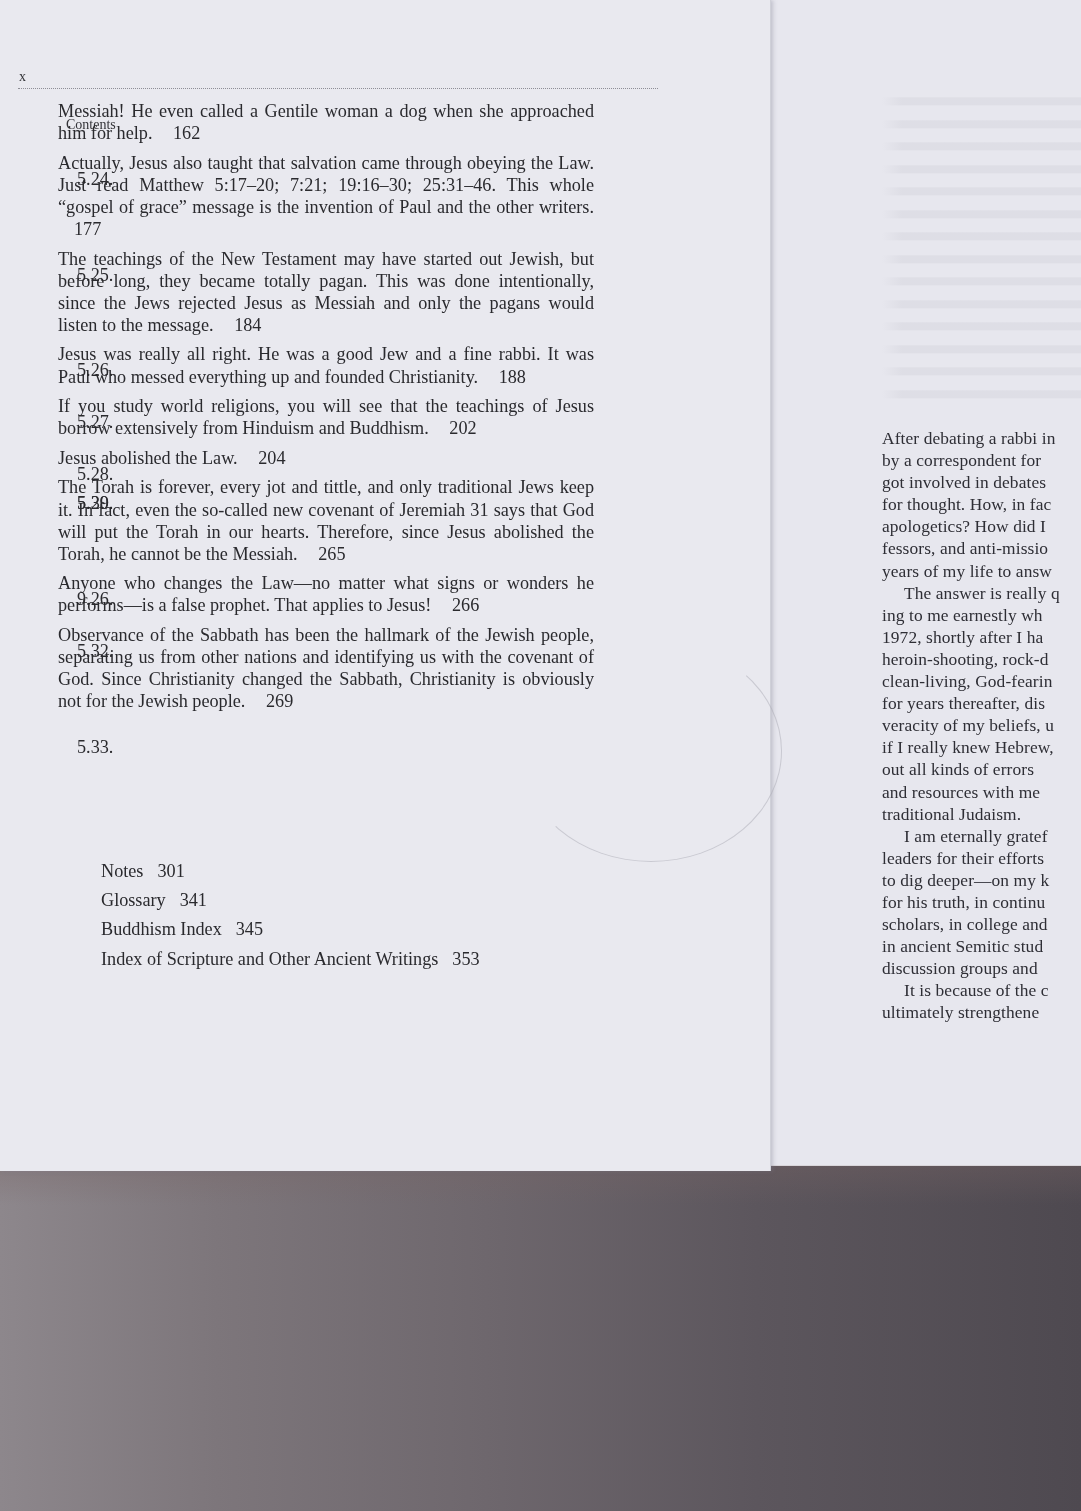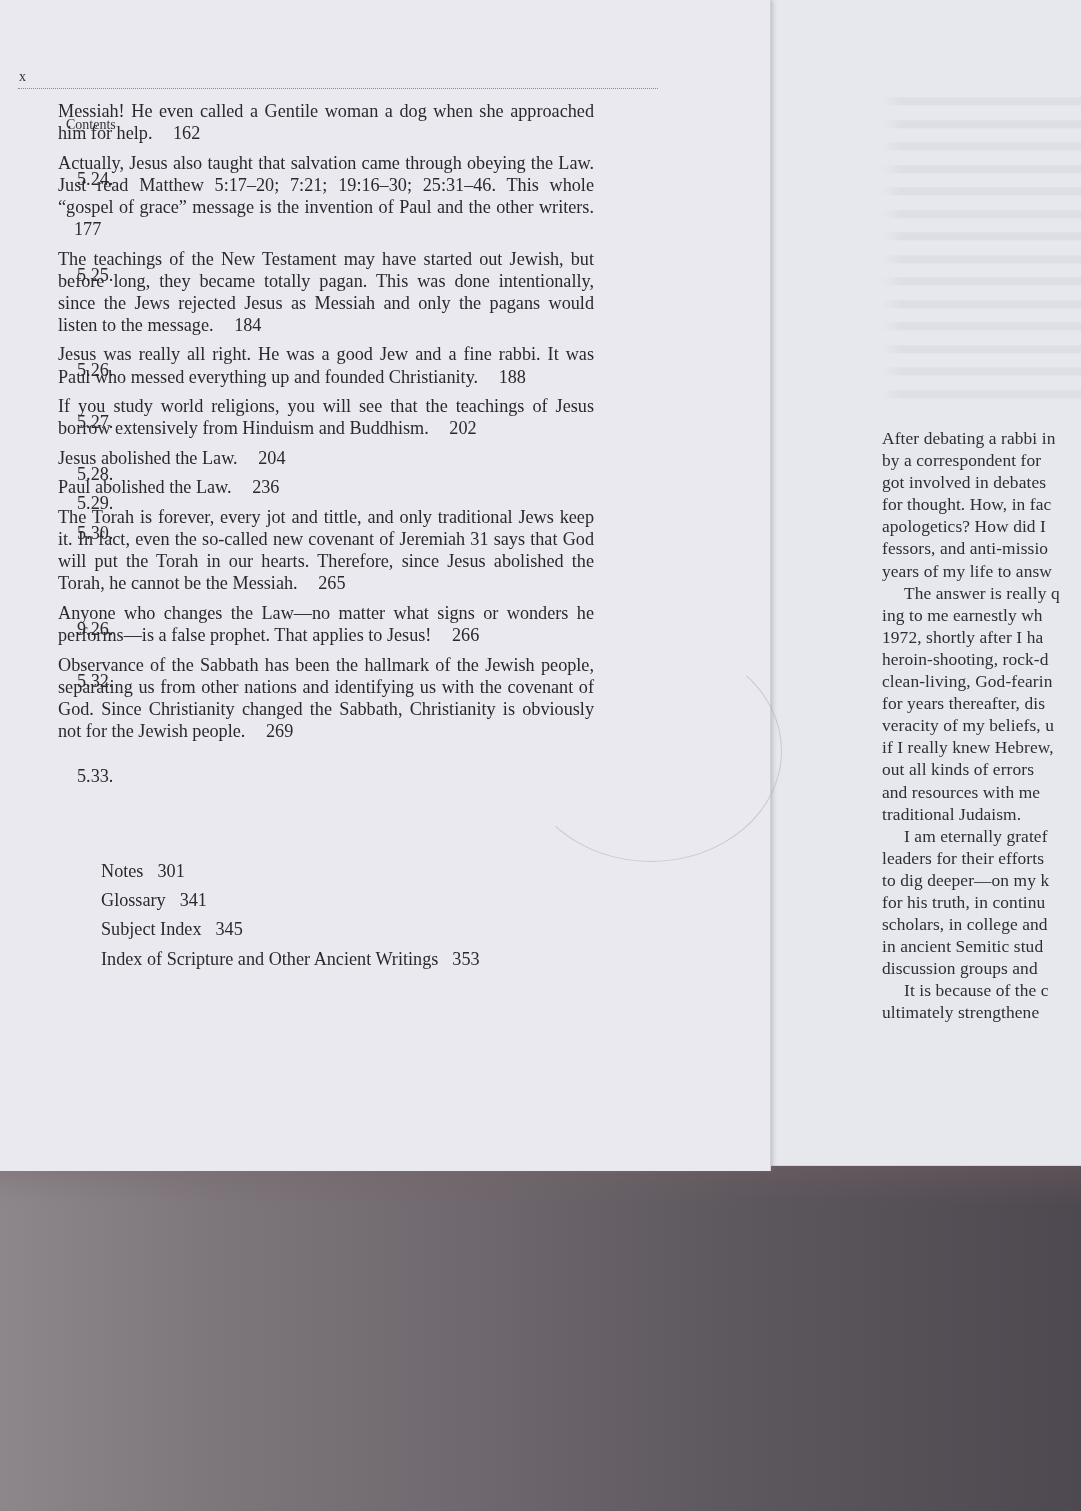--- a/index.html
+++ b/index.html
@@ -205,21 +205,20 @@
       <div class="entry">
         <span class="num">5.27.</span>
         <span class="text"><span>If you study world religions, you will see that the teachings of Jesus borrow extensively from Hinduism and Buddhism.</span> <span class="pg">202</span></span>
       </div>
       <div class="entry">
         <span class="num">5.28.</span>
         <span class="text"><span>Jesus abolished the Law.</span> <span class="pg">204</span></span>
       </div>
       <div class="entry">
         <span class="num">5.29.</span>
-        <span class="text"><span>Paul abolished the Law.</span> <span class="pg">236</span></span>
       </div>
       <div class="entry">
         <span class="num">5.30.</span>
         <span class="text"><span>The Torah is forever, every jot and tittle, and only traditional Jews keep it. In fact, even the so-called new covenant of Jeremiah 31 says that God will put the Torah in our hearts. Therefore, since Jesus abolished the Torah, he cannot be the Messiah.</span> <span class="pg">265</span></span>
       </div>
       <div class="entry">
         <span class="num">9.26.</span>
         <span class="text"><span>Anyone who changes the Law—no matter what signs or wonders he performs—is a false prophet. That applies to Jesus!</span> <span class="pg">266</span></span>
       </div>
       <div class="entry">
@@ -227,18 +226,18 @@
         <span class="text"><span>Observance of the Sabbath has been the hallmark of the Jewish people, separating us from other nations and identifying us with the covenant of God. Since Christianity changed the Sabbath, Christianity is obviously not for the Jewish people.</span> <span class="pg">269</span></span>
       </div>
       <div class="entry">
         <span class="num">5.33.</span>
       </div>
     </div>
 
   <div class="backmatter" id="backmatter">
       <span class="bm-item"><span>Notes</span><span class="pg">301</span></span>
       <span class="bm-item"><span>Glossary</span><span class="pg">341</span></span>
-      <span class="bm-item"><span>Subject Index</span><span class="pg">345</span></span>
+      <span class="bm-item"><span>Buddhism Index</span><span class="pg">345</span></span>
       <span class="bm-item"><span>Index of Scripture and Other Ancient Writings</span><span class="pg">353</span></span>
     </div>
 
   <div class="fold-arc"></div>
 </div>
 
 </body></html>

